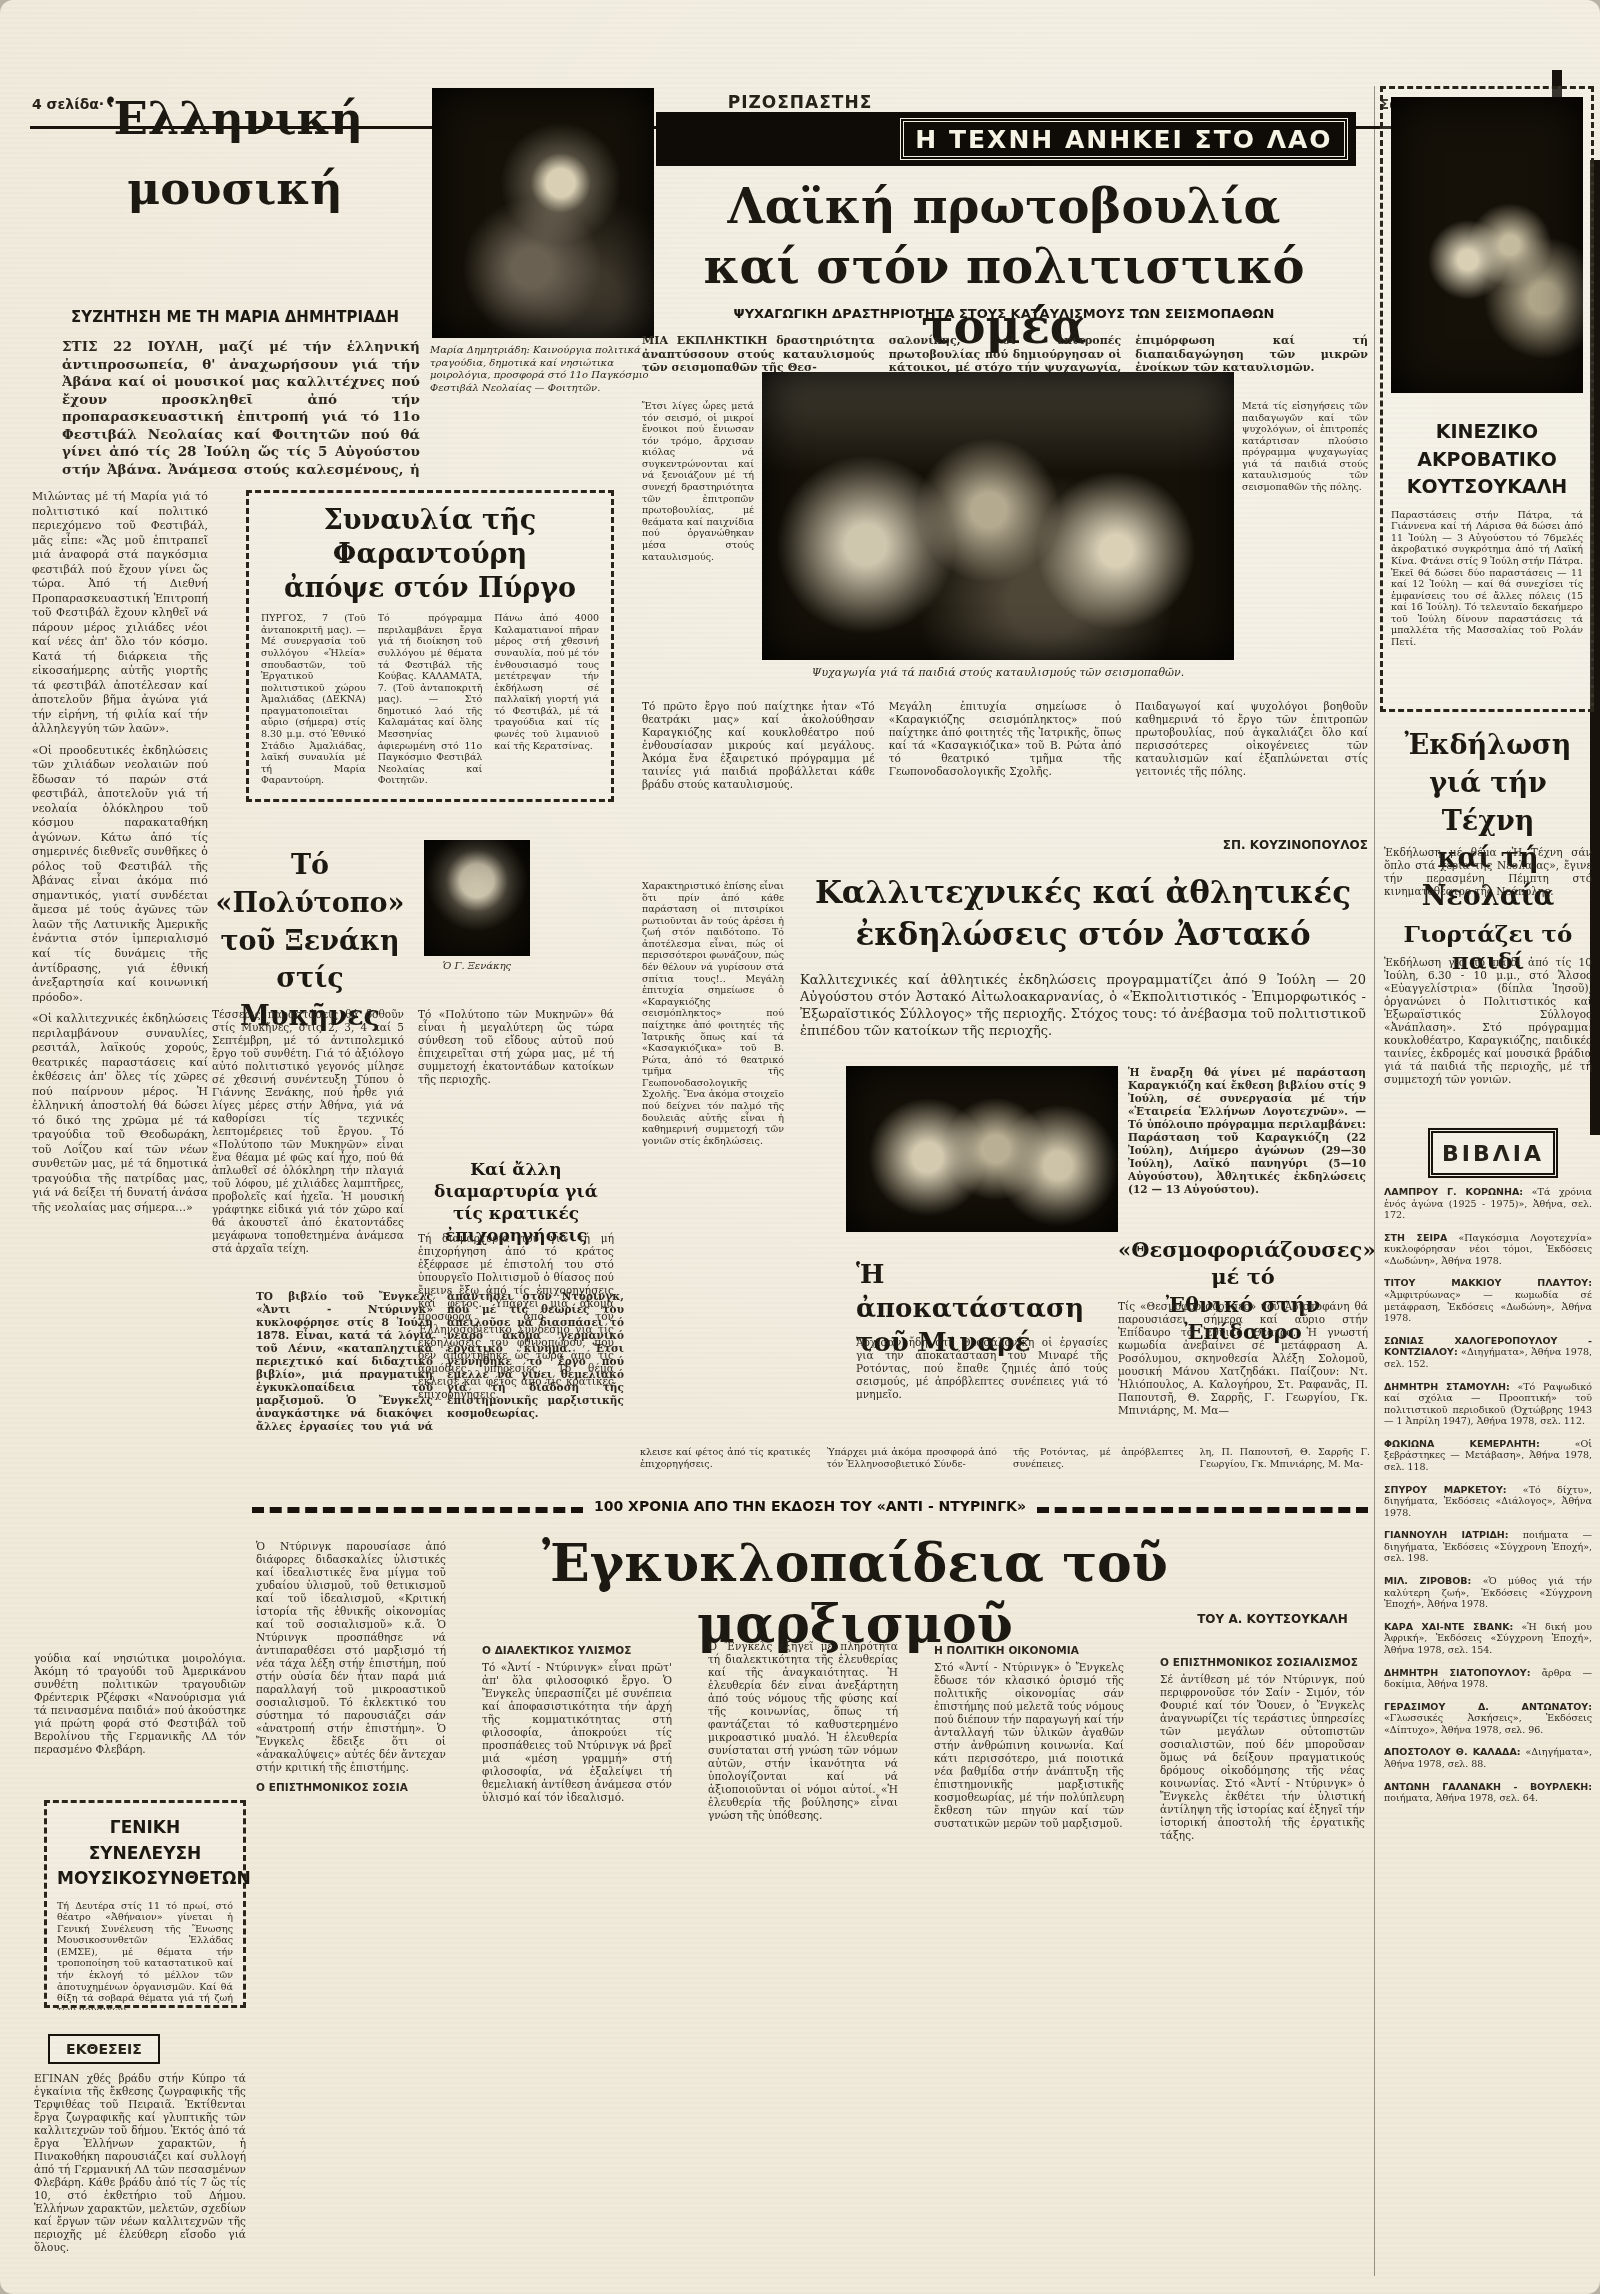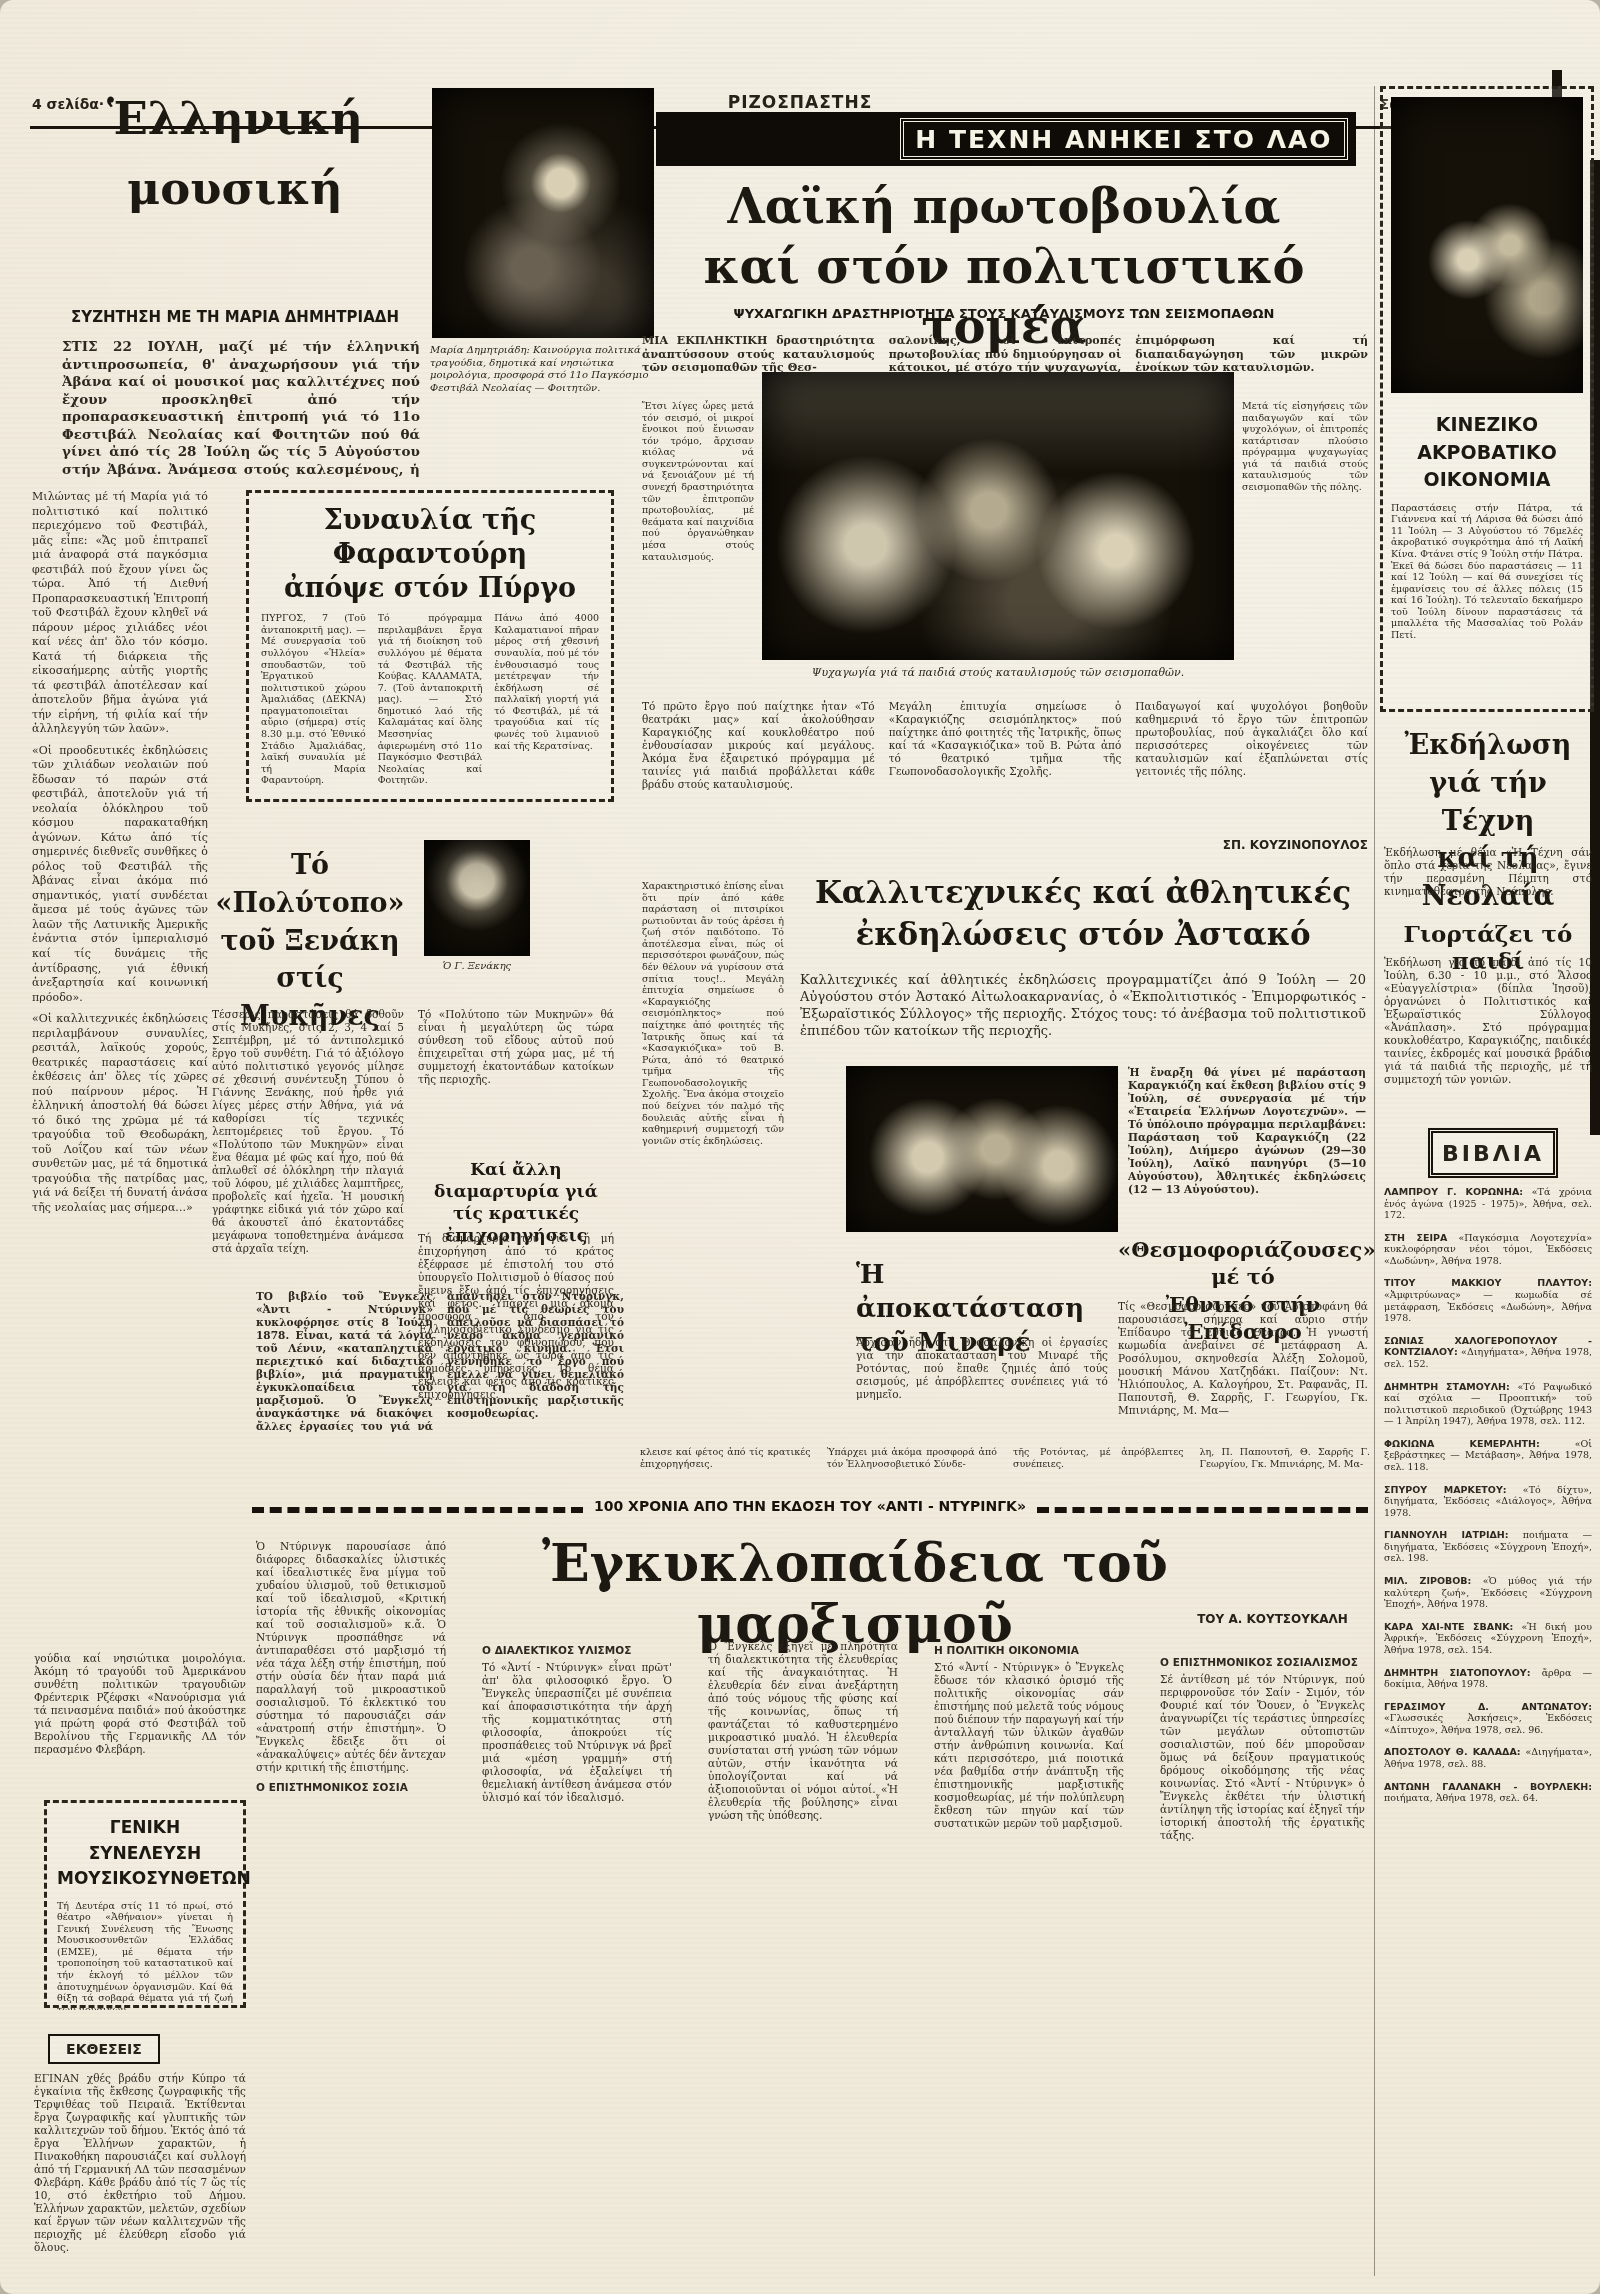--- a/index.html
+++ b/index.html
@@ -152,24 +152,24 @@
     <div>«Θεσμοφοριάζουσες» μέ τό</div>
     <div>Ἐθνικό στήν Ἐπίδαυρο</div>
   </div>
   <div class="abs body-txt" style="left:1118px;top:1300px;width:250px;height:138px;">Τίς «Θεσμοφοριάζουσες» τοῦ Ἀριστοφάνη θά παρουσιάσει σήμερα καί αὔριο στήν Ἐπίδαυρο τό Ἐθνικό Θέατρο. Ἡ γνωστή κωμωδία ἀνεβαίνει σέ μετάφραση Α. Ροσόλυμου, σκηνοθεσία Ἀλέξη Σολομοῦ, μουσική Μάνου Χατζηδάκι. Παίζουν: Ντ. Ἠλιόπουλος, Α. Καλογήρου, Στ. Ραφανᾶς, Π. Παπουτσῆ, Θ. Σαρρῆς, Γ. Γεωργίου, Γκ. Μπινιάρης, Μ. Μα—</div>
 
   <div class="abs dashed-box" style="left:1380px;top:86px;width:214px;height:626px;padding:8px;box-sizing:border-box;">
     <div class="photo" style="width:100%;height:296px;
          background-image:radial-gradient(circle at 40% 55%,#d8cfb5 0 5%,transparent 20%),
          radial-gradient(circle at 62% 50%,#c4ba9e 0 5%,transparent 22%),
          radial-gradient(circle at 80% 68%,#b0a68a 0 6%,transparent 24%);"></div>
-    <div class="headline center" style="font-family:'DejaVu Sans',sans-serif;font-size:19px;line-height:1.45;margin:18px 0 8px;">
+    <div class="headline center" style="font-family:'DejaVu Sans',sans-serif;font-size:19px;line-height:1.45;margin:25px 0 8px;">
       <div>ΚΙΝΕΖΙΚΟ</div>
       <div>ΑΚΡΟΒΑΤΙΚΟ</div>
-      <div>ΟΙΚΟΝΟΜΙΑ</div>
+      <div>ΚΟΥΤΣΟΥΚΑΛΗ</div>
     </div>
     <div class="body-sm" style="height:190px;">Παραστάσεις στήν Πάτρα, τά Γιάννενα καί τή Λάρισα θά δώσει ἀπό 11 Ἰούλη — 3 Αὐγούστου τό 76μελές ἀκροβατικό συγκρότημα ἀπό τή Λαϊκή Κίνα. Φτάνει στίς 9 Ἰούλη στήν Πάτρα. Ἐκεῖ θά δώσει δύο παραστάσεις — 11 καί 12 Ἰούλη — καί θά συνεχίσει τίς ἐμφανίσεις του σέ ἄλλες πόλεις (15 καί 16 Ἰούλη). Τό τελευταῖο δεκαήμερο τοῦ Ἰούλη δίνουν παραστάσεις τά μπαλλέτα τῆς Μασσαλίας τοῦ Ρολάν Πετί.</div>
   </div>
 
   <div class="abs headline center" style="left:1384px;top:726px;width:208px;font-size:27px;line-height:1.4;">
     <div>Ἐκδήλωση</div>
     <div>γιά τήν Τέχνη</div>
     <div>καί τή Νεολαία</div>
   </div>
   <div class="abs body-txt" style="left:1384px;top:846px;width:208px;height:60px;">Ἐκδήλωση μέ θέμα «Ἡ Τέχνη σάν ὅπλο στά χέρια τῆς Νεολαίας», ἔγινε τήν περασμένη Πέμπτη στό κινηματοθέατρο τῆς Νεάπολης.</div>

